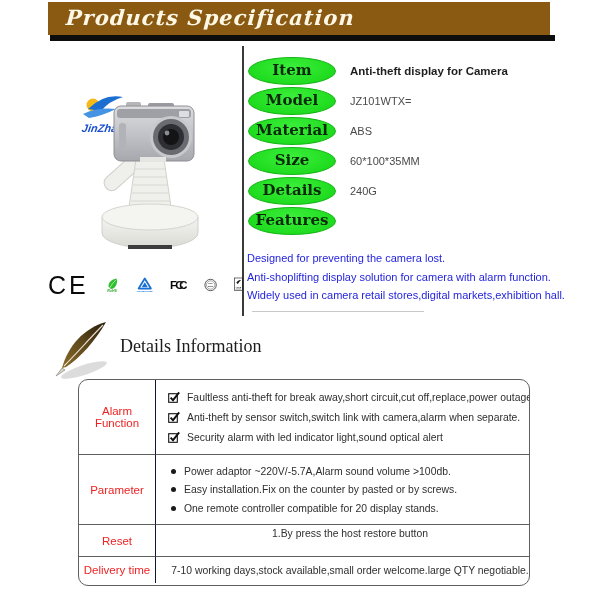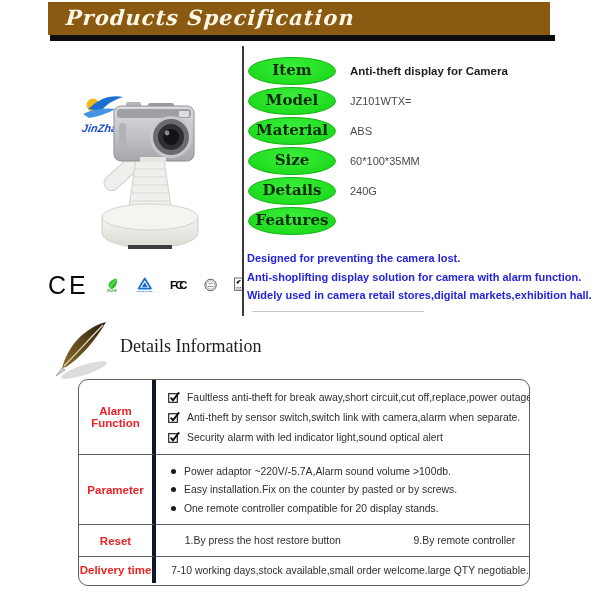--- a/index.html
+++ b/index.html
@@ -24,43 +24,43 @@
   
   .spec-list{position:absolute;left:248px;top:58px;}
   .spec-row{display:flex;align-items:center;height:26px;margin-bottom:4px;}
   .badge{width:86px;height:26px;line-height:25px;text-align:center;border-radius:50%;
     background:radial-gradient(ellipse at 50% 35%, #3bef3b 0%, #1fdc1f 70%, #17c317 100%);
     border:1px solid #14b514;
     font-family:"DejaVu Serif","Liberation Serif",serif;font-size:15px;font-weight:600;color:#0a2a0a;}
   .spec-value{margin-left:14px;font-size:11px;color:#4a4a4a;}
   .spec-row:first-child .spec-value{font-weight:bold;color:#1e1e1e;font-size:11.5px;}
 
-  .feature-lines{position:absolute;left:247px;top:249px;width:312px;font-weight:bold;}
+  .feature-lines{position:absolute;left:247px;top:249px;width:312px;}
   .blue-line{font-size:11px;color:#2424df;line-height:18.5px;white-space:nowrap;}
   .faint-line{position:absolute;left:252px;top:311px;width:172px;height:1px;background:#c9c9c9;}
 
   
   .certs{position:absolute;left:48px;top:263px;width:195px;height:44px;display:flex;
     align-items:center;gap:17px;}
   .ce-mark{font-size:25px;color:#0a0a0a;letter-spacing:3px;font-weight:400;
     font-family:"Liberation Sans",sans-serif;transform:scaleY(1.05);}
   .cert-svg{display:block;}
 
   
   .feather{position:absolute;left:50px;top:318px;}
   .details-title{position:absolute;left:120px;top:336px;
     font-family:"Liberation Serif","DejaVu Serif",serif;font-size:18px;color:#1c1c1c;}
 
   .details-table{position:absolute;left:78px;top:379px;width:450px;height:205px;
     border:1px solid #5f5f5f;border-radius:10px;display:grid;
     grid-template-columns:77px 1fr;grid-template-rows:74px 70px 32px 27px;overflow:hidden;background:#fff;}
-  .t-label{border-right:4px solid #0f172a;display:flex;align-items:center;justify-content:center;
-    color:#ee2222;font-weight:bold;font-size:11.5px;text-align:center;}
+  .t-label{border-right:1px solid #0f172a;display:flex;align-items:center;justify-content:center;
+    color:#ee2222;font-weight:normal;font-size:11.5px;text-align:center;}
   .t-content{padding:3px 6px 3px 12px;display:flex;flex-direction:column;justify-content:space-evenly;}
-  .t-content.plain{flex-direction:row;align-items:center;gap:56px;}
+  .t-content.plain{flex-direction:column;align-items:center;gap:56px;}
   .rt{border-top:1px solid #5f5f5f;}
   .t-item{display:flex;align-items:center;font-size:10.4px;color:#2e2e2e;white-space:nowrap;}
   .t-item .ico{flex:0 0 auto;margin-right:7px;display:inline-flex;}
   .dot{width:5px;height:5px;border-radius:50%;background:#1a1a1a;display:inline-block;margin-right:8px;margin-left:3px;}
   .plain .t-item{white-space:nowrap;}
 </style>
 </head>
 <body>
 
 <div class="page">

